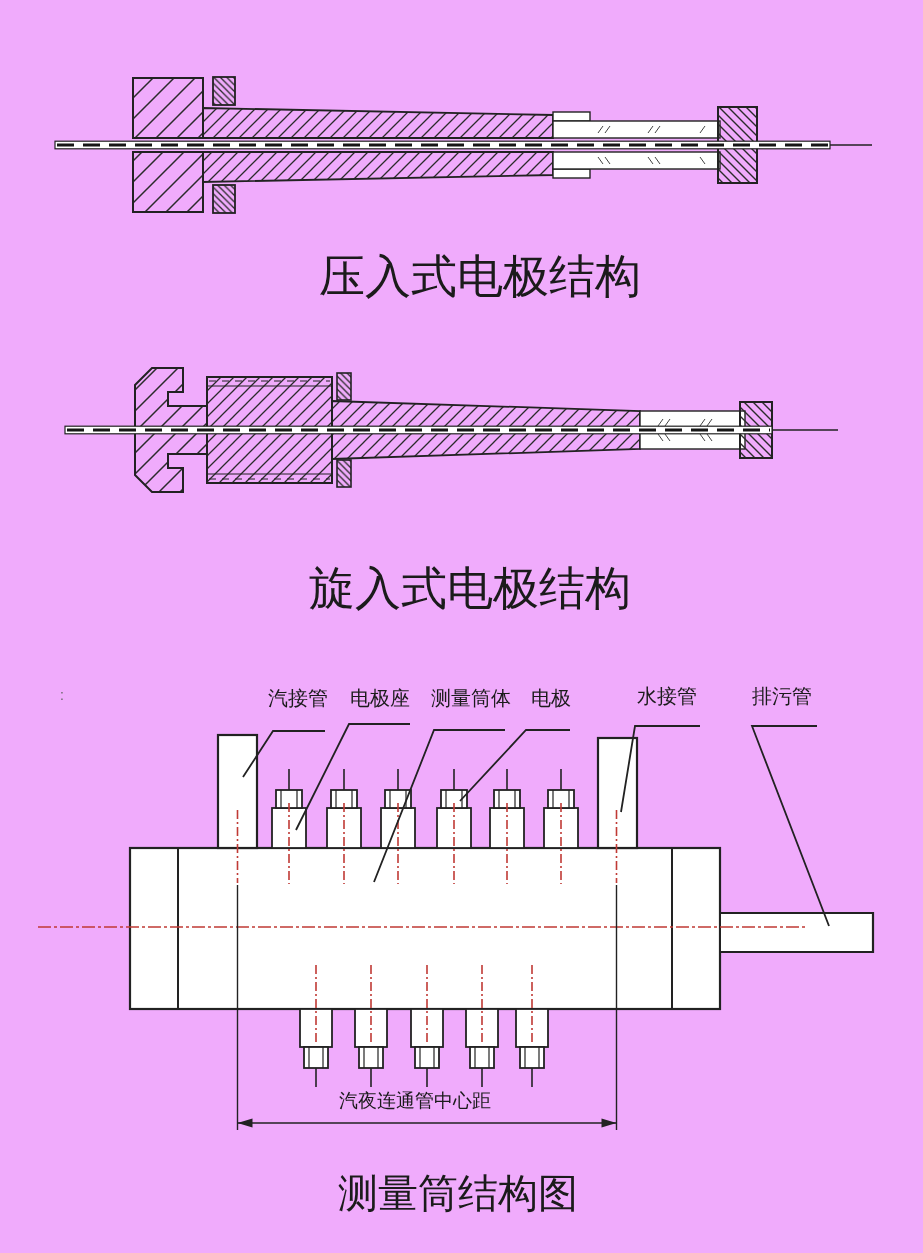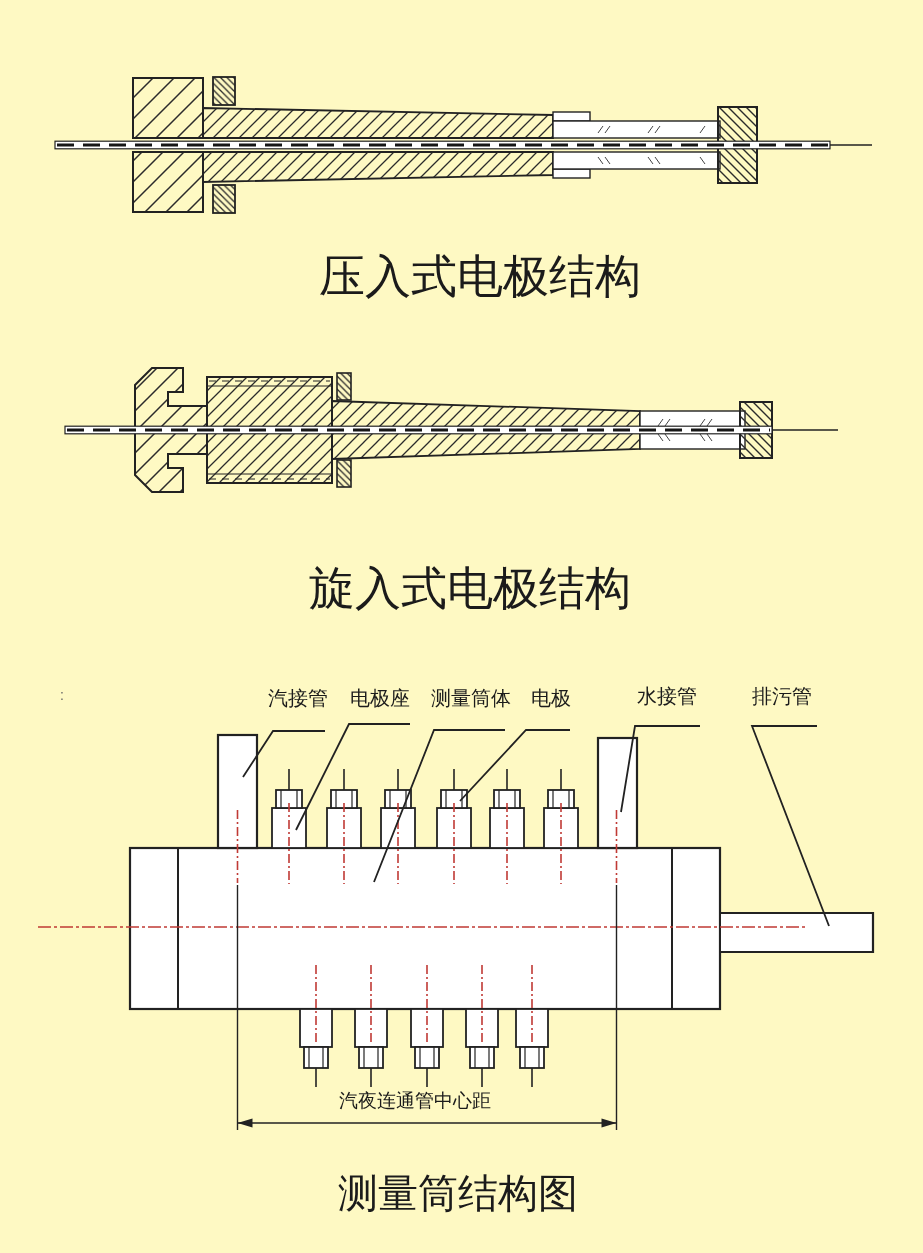--- a/index.html
+++ b/index.html
@@ -1,17 +1,17 @@
 <!DOCTYPE html>
 <html><head>
 <meta charset="utf-8">
 <style>
   html,body{margin:0;padding:0;background:#fff;}
   .canvas{
-    position:relative;width:923px;height:1253px;background:#fef9c3;overflow:hidden;
+    position:relative;width:923px;height:1253px;background:#f0abfc;overflow:hidden;
     font-family:"Liberation Sans","DejaVu Sans",sans-serif;
   }
   svg{position:absolute;left:0;top:0;}
   text{fill:#1b1b1b;}
   .caption{font-family:"Liberation Serif","DejaVu Serif",serif;font-size:46px;}
   .title{font-family:"Liberation Serif","DejaVu Serif",serif;font-size:40px;}
   .plabel{font-family:"Liberation Sans","DejaVu Sans",sans-serif;font-size:20px;}
   .dimlabel{font-family:"Liberation Sans","DejaVu Sans",sans-serif;font-size:19px;}
   .stray{font-family:"Liberation Sans","DejaVu Sans",sans-serif;font-size:14px;fill:#666;}
 </style>

